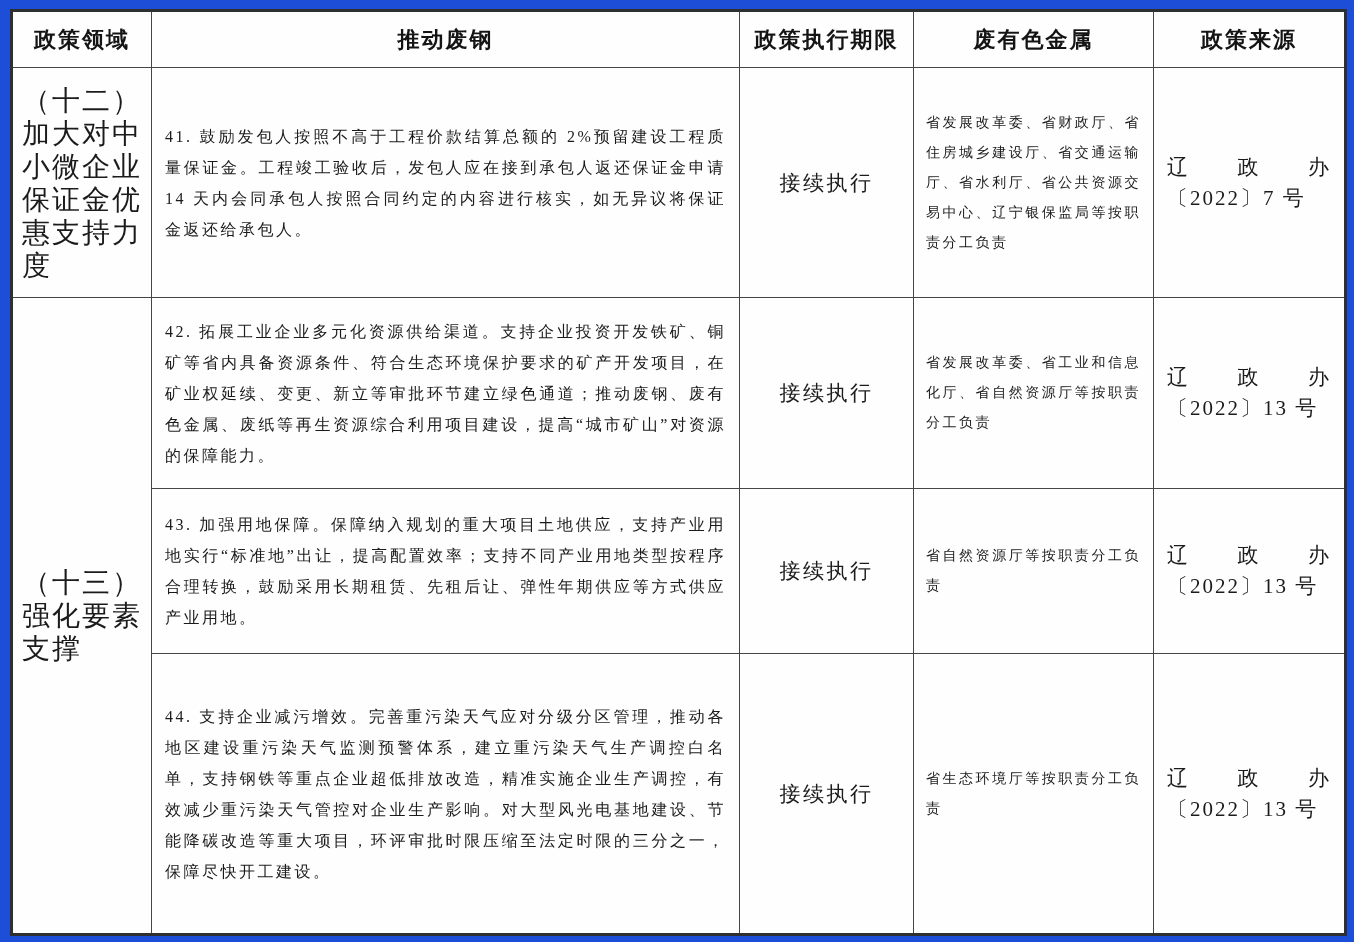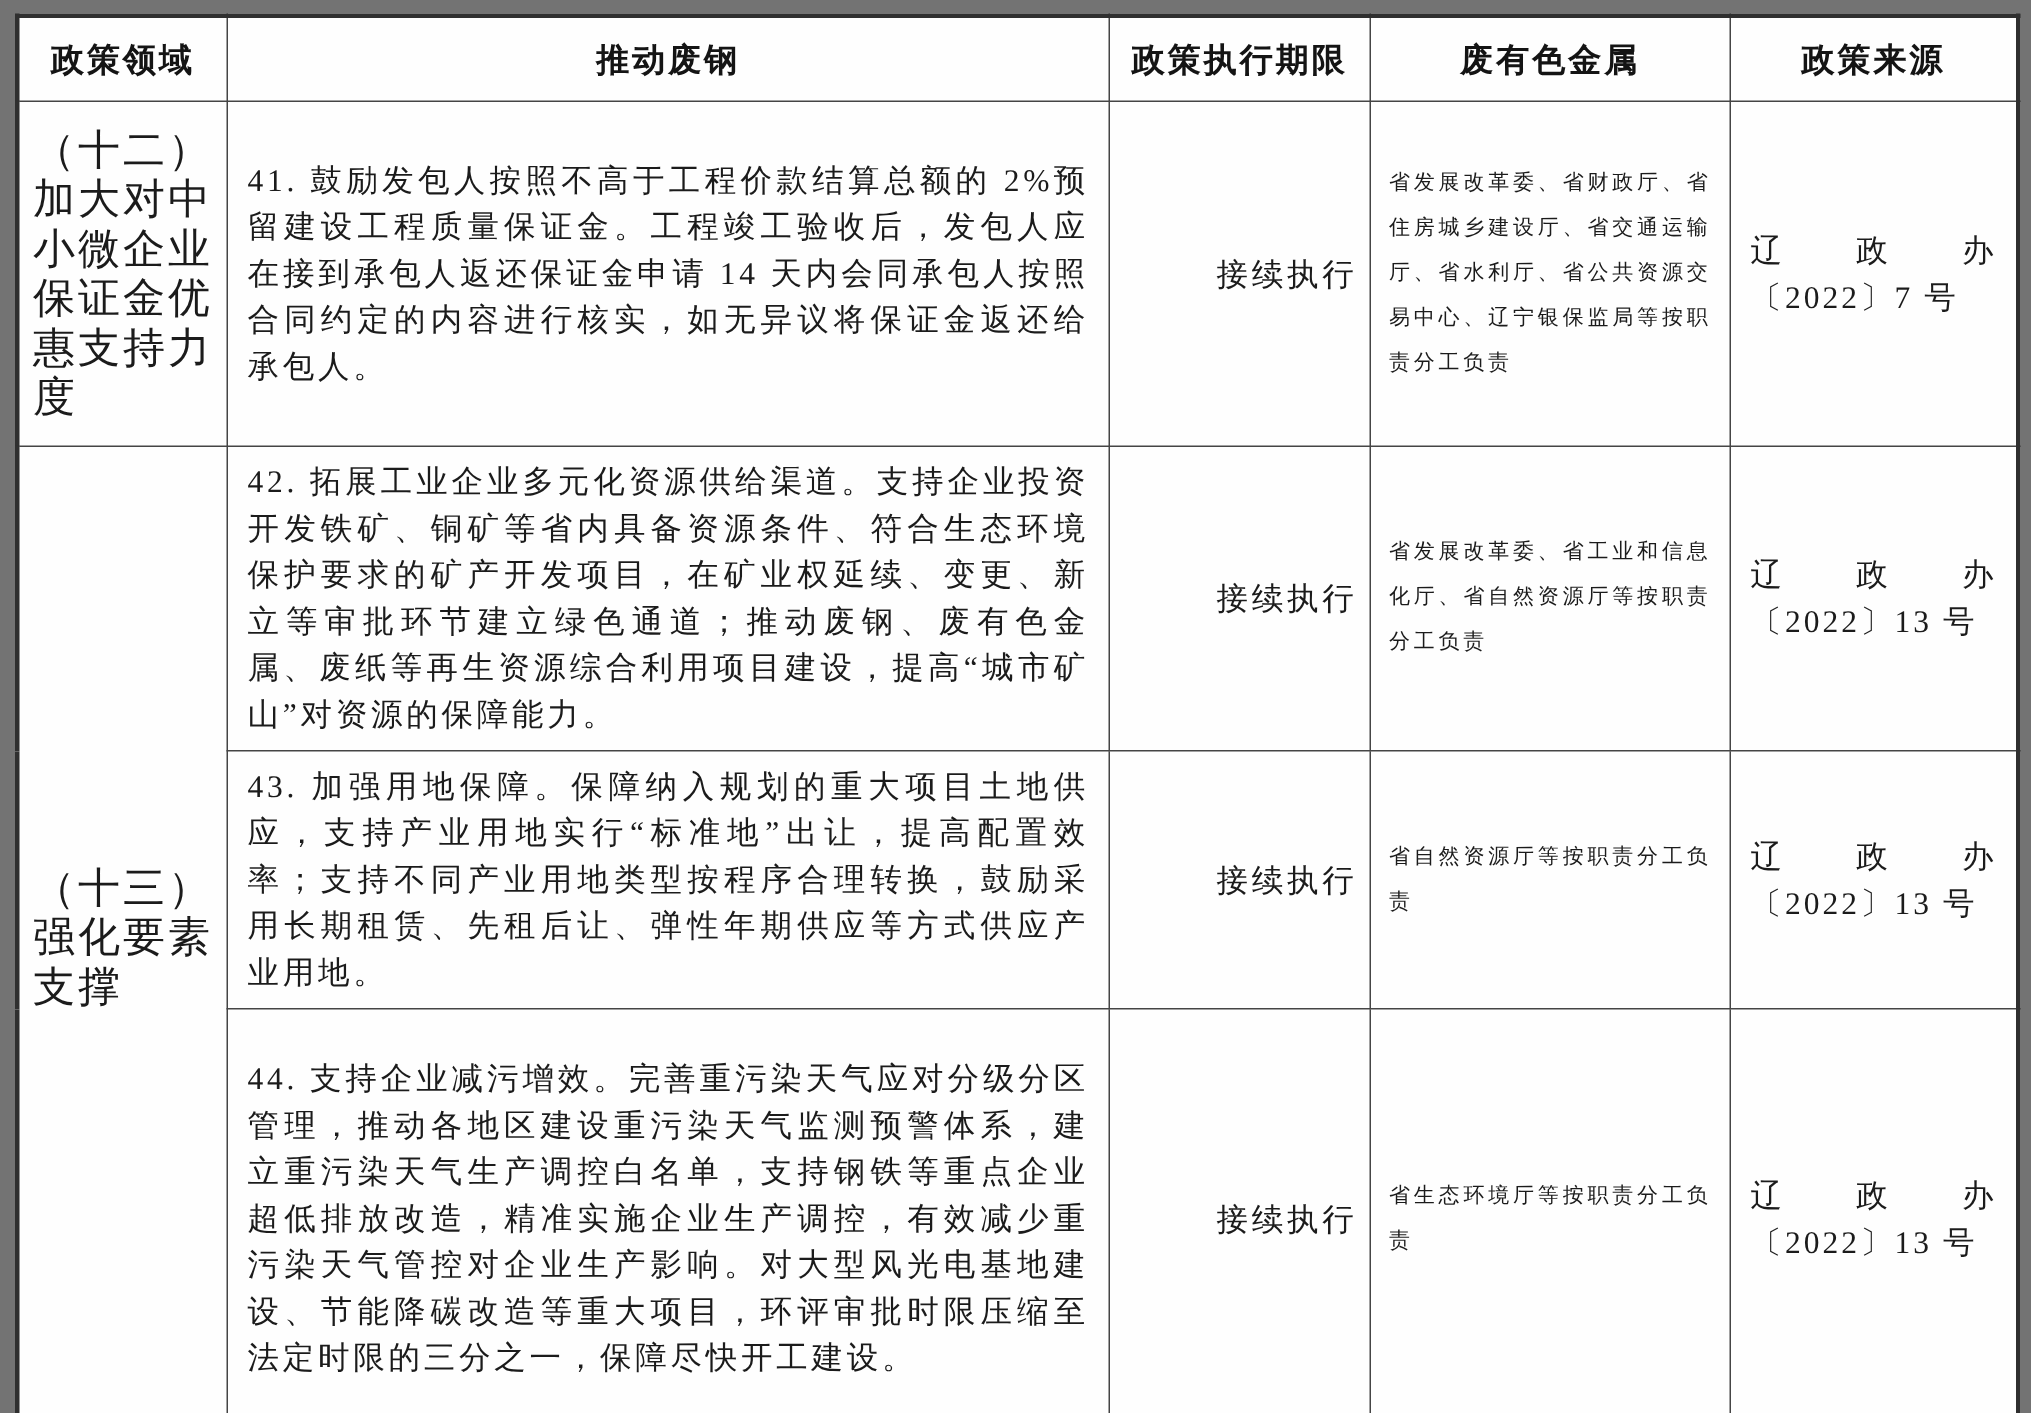--- a/index.html
+++ b/index.html
@@ -4,21 +4,21 @@
 <style>
   html, body {
     margin: 0;
     padding: 0;
     background: #ffffff;
   }
   .page {
     position: relative;
     width: 1354px;
     height: 942px;
-    background: #737373;
+    background: #1d4ed8;
     box-sizing: border-box;
     padding: 9px 10px;
     font-family: "Liberation Serif", "DejaVu Serif", serif;
     color: #1b1b1b;
   }
   table.policy-table {
     border-collapse: collapse;
     table-layout: fixed;
     width: 1334px;
     height: 924px;
@@ -58,31 +58,31 @@
   }
   td.area-cell {
     font-size: 28px;
     line-height: 33px;
     letter-spacing: 2px;
     text-align: justify;
     text-justify: inter-character;
     padding: 6px 9px;
   }
   td.content-cell {
-    font-size: 21px;
+    font-size: 16px;
     line-height: 31px;
     letter-spacing: 2.5px;
     text-align: justify;
     text-justify: inter-character;
     padding: 8px 13px;
   }
   td.period-cell {
     font-size: 21px;
     letter-spacing: 2.5px;
-    text-align: right;
+    text-align: center;
     padding: 4px 8px;
   }
   td.unit-cell {
     font-size: 14px;
     line-height: 30px;
     letter-spacing: 2.5px;
     text-align: justify;
     text-justify: inter-character;
     padding: 6px 12px;
   }

